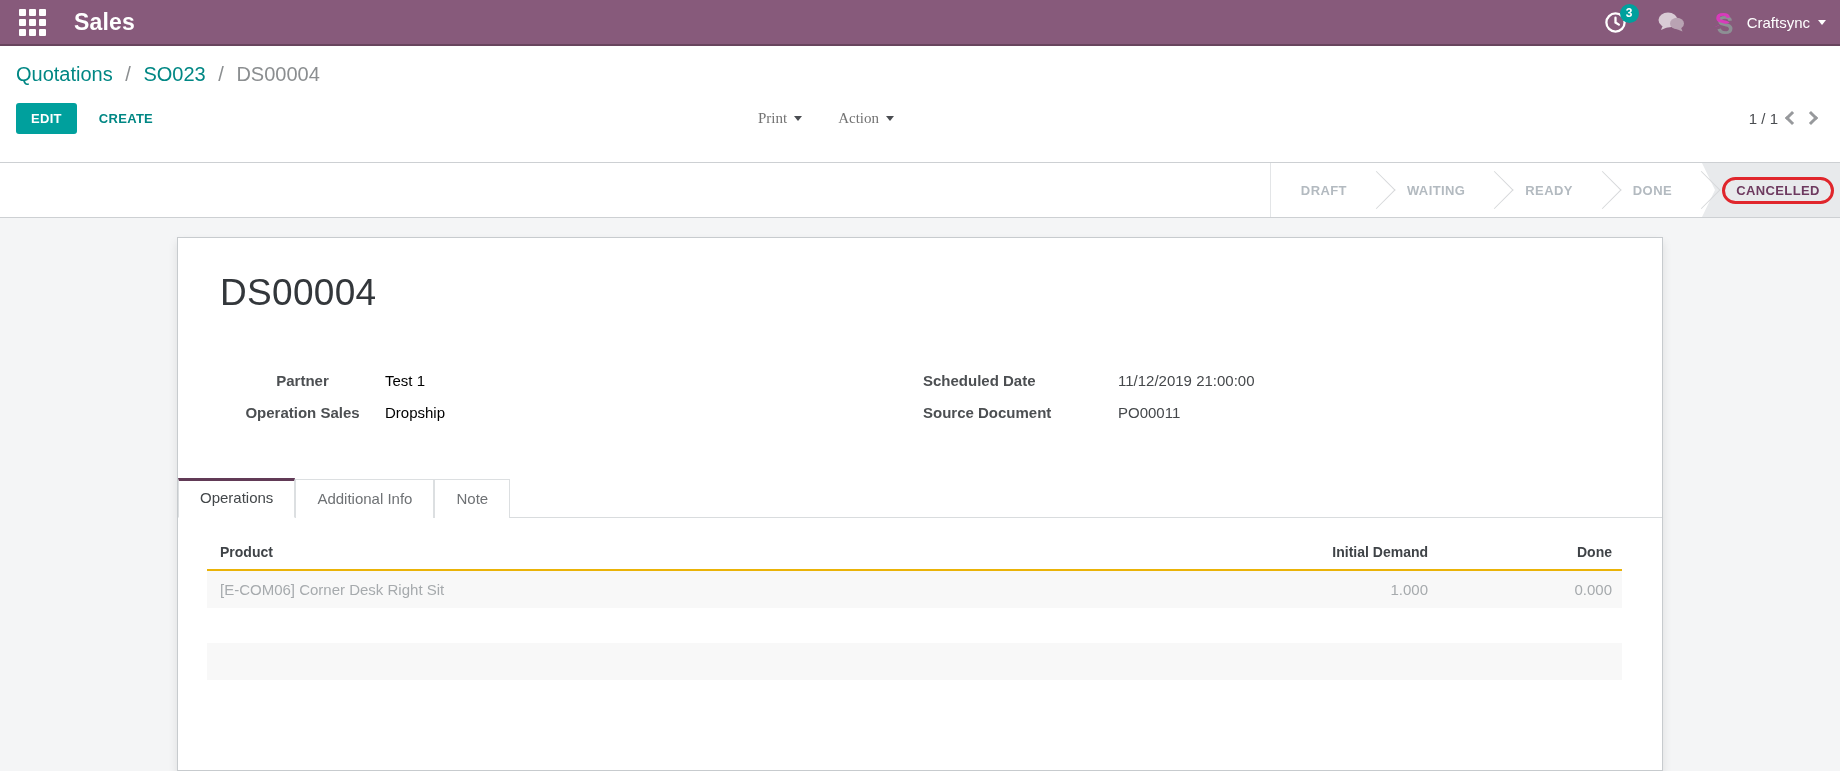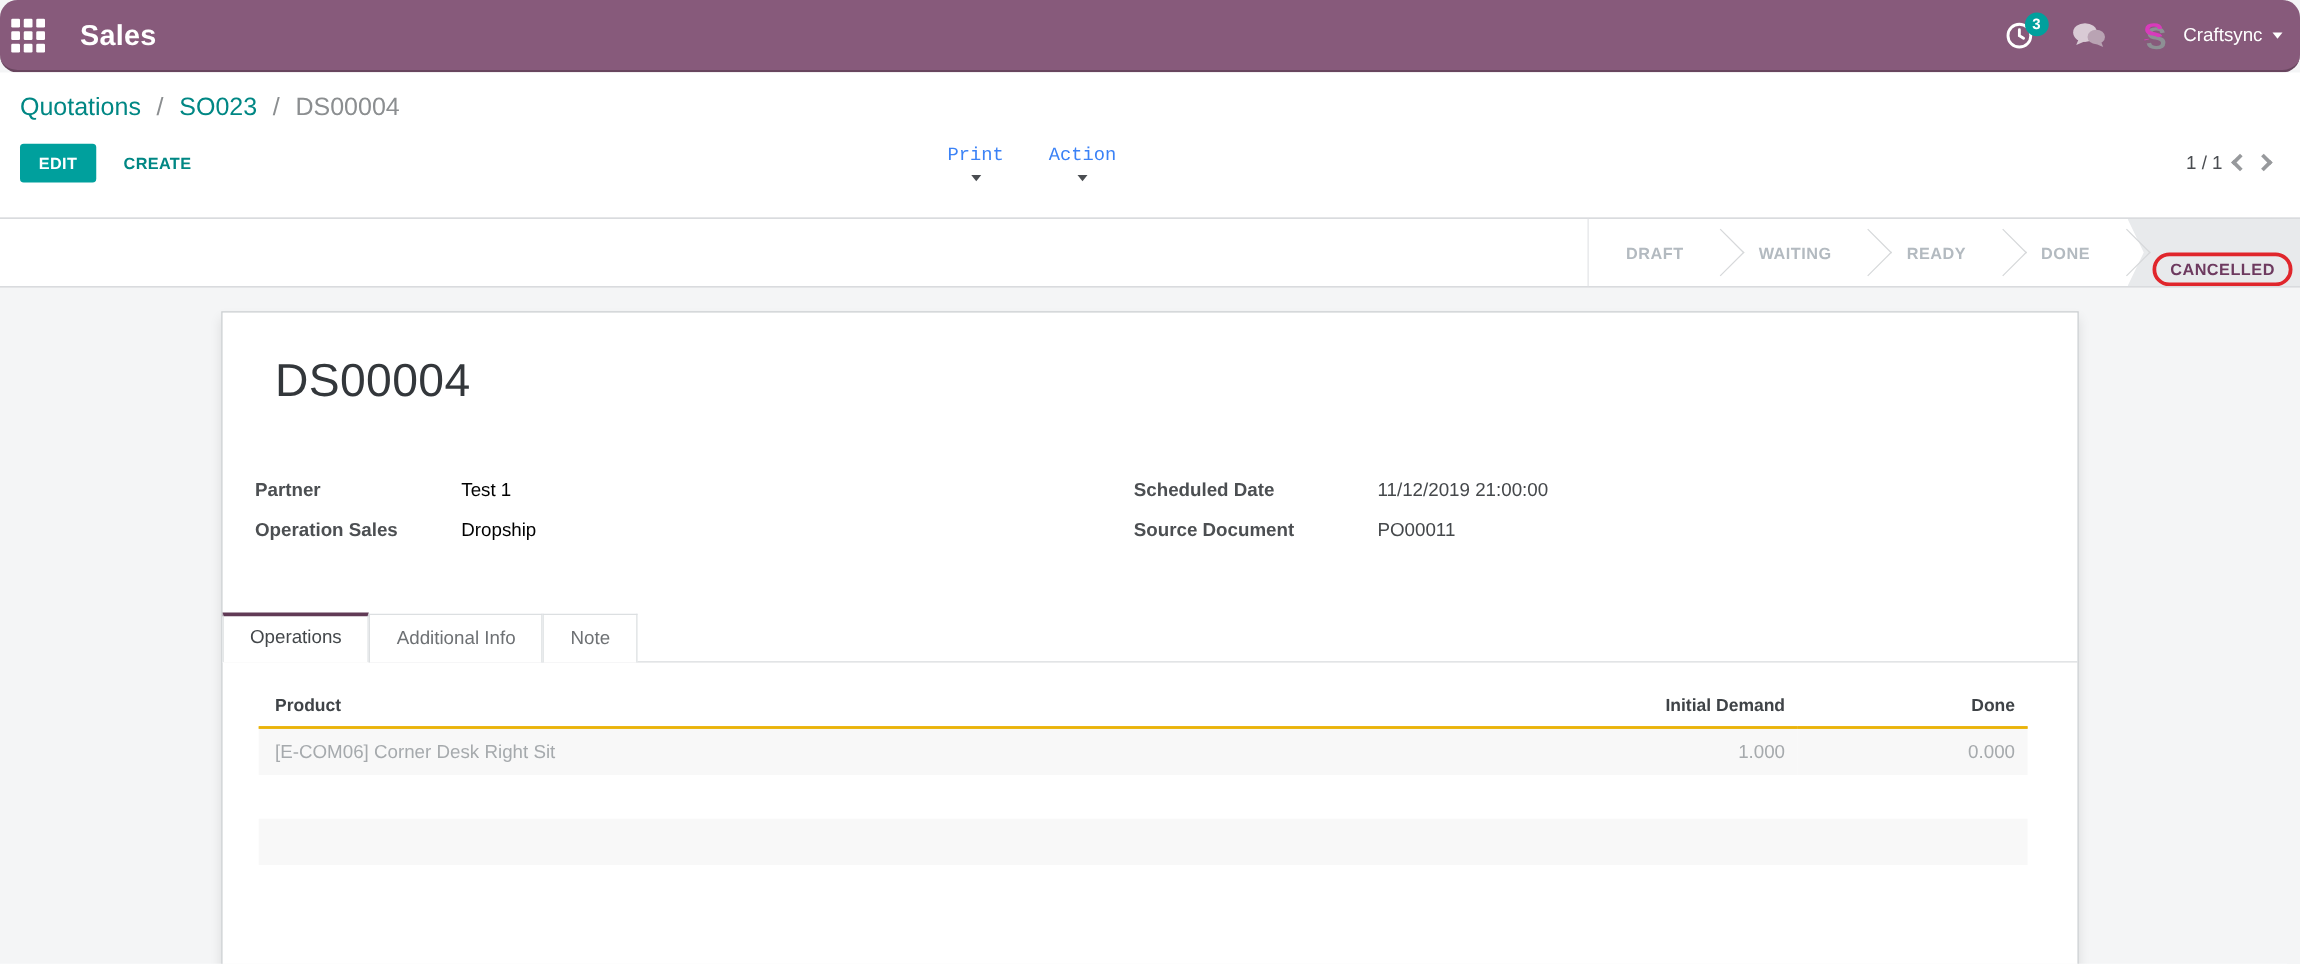--- a/index.html
+++ b/index.html
@@ -6,22 +6,22 @@
   html,body { width:1840px; height:771px; }
   body {
     font-family: "Liberation Sans", sans-serif;
     background:#f4f5f6;
     overflow:hidden;
     position:relative;
   }
 
   
   .navbar {
-    height:58px; background:#875A7B; border-bottom:2px solid #68455e;
-    display:flex; align-items:center; color:#fff; padding:0 14px 0 8px;border-radius:14px;
+    height:46px; background:#875A7B; border-bottom:2px solid #68455e;
+    display:flex; align-items:center; color:#fff; padding:0 14px 0 18px;
   }
   .apps-grid { width:28px; height:28px; display:grid; grid-template-columns:repeat(3,7px);
     grid-template-rows:repeat(3,7px); gap:3px; cursor:pointer; margin-right:28px; align-content:center; justify-content:center;}
   .apps-grid i { background:#fff; border-radius:1px; }
   .brand { font-size:23px; font-weight:bold; margin-right:64px; letter-spacing:.2px; cursor:pointer;}
   .nav-menu { display:flex; gap:37px; font-size:15px; }
   .nav-menu .nav-item { cursor:pointer; opacity:.95; }
   .nav-right { margin-left:auto; display:flex; align-items:center; gap:30px; }
   .icon-wrap { position:relative; cursor:pointer; display:flex; align-items:center; }
   .badge {
@@ -46,21 +46,21 @@
   .btn-edit {
     background:#00A09D; color:#fff; border:none; font-weight:bold; font-size:13px;
     padding:8px 15px; border-radius:3px; cursor:pointer; letter-spacing:.3px;
     font-family:"Liberation Sans", sans-serif;
   }
   .btn-create {
     background:none; border:none; color:#008784; font-weight:bold; font-size:13px;
     margin-left:22px; cursor:pointer; letter-spacing:.3px; font-family:"Liberation Sans", sans-serif;
   }
   .center-actions { position:absolute; left:742px; display:flex; gap:36px; }
-  .dd-btn { display:flex; align-items:center; gap:7px; font-size:15px; color:#3b82f6; cursor:pointer; background:none; border:none; font-family:Liberation Mono, monospace;flex-direction:column;}
+  .dd-btn { display:flex; align-items:center; gap:7px; font-size:15px; color:#737373; cursor:pointer; background:none; border:none; font-family:Liberation Serif, serif;}
   .dd-btn .caret-down { border-top-color:#4a4d51; }
   .pager { margin-left:auto; display:flex; align-items:center; gap:9px; font-size:15px; color:#4a4d51; padding-right:8px;}
   .chev { width:10px; height:10px; border-top:3px solid #97999c; border-left:3px solid #97999c; display:inline-block; cursor:pointer; }
   .chev.left { transform:rotate(-45deg); }
   .chev.right { transform:rotate(135deg); }
 
   
   .status-strip {
     background:#fff; height:56px; border-top:1px solid #cdd0d3; border-bottom:1px solid #cdd0d3;
     display:flex; justify-content:flex-end;
@@ -71,36 +71,35 @@
     font-size:13px; font-weight:bold; color:#b3bac0; letter-spacing:.4px; cursor:pointer;
   }
   .step:not(.cancelled)::after {
     content:''; position:absolute; right:-13px; top:50%; width:26px; height:26px;
     border-top:1px solid #d6d8da; border-right:1px solid #d6d8da;
     transform:translateY(-50%) rotate(45deg); z-index:1;
   }
   .step.cancelled {
     background:#e8eaec; padding:0 22px 0 36px; width:138px; justify-content:center;
     clip-path:polygon(0 0,100% 0,100% 100%,0 100%,13px 50%);
-    align-items:flex-end;
   }
   .step.cancelled .pill {
     border:3px solid #e0262c; border-radius:16px; padding:3px 11px; color:#6d3a5f;
   }
 
   
   .sheet {
     width:1486px; height:534px; margin:19px auto 0; background:#fff;
     border:1px solid #c7cbce; box-shadow:0 5px 9px rgba(0,0,0,.1);
     padding-top:34px;
   }
   .sheet-title { margin-left:42px; font-size:37px; font-weight:400; color:#33373b; letter-spacing:.3px; }
 
   .field-groups { display:flex; margin-top:50px; }
-  .fg-left { margin-left:26px; width:700px; }
+  .fg-left { margin-left:42px; width:700px;text-align:center; }
   .fg-right { margin-left:3px; width:640px; }
   .field-row { display:flex; height:32px; align-items:center; font-size:15px; }
   .field-label { font-weight:bold; color:#4c4f52; }
   .fg-left .field-label { width:165px; }
   .fg-right .field-label { width:195px; }
   .field-value { color:#45484b; }
   .field-value.link { color:#000000; cursor:pointer; }
 
   .tabs-row { display:flex; margin-top:50px; border-bottom:1px solid #d9dcde; align-items:flex-end;text-align:center; }
   .tab {

